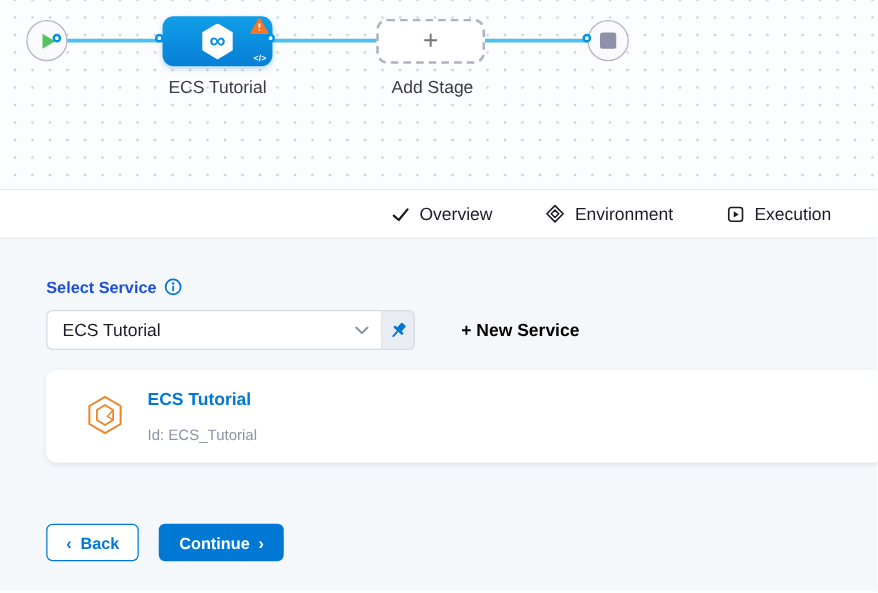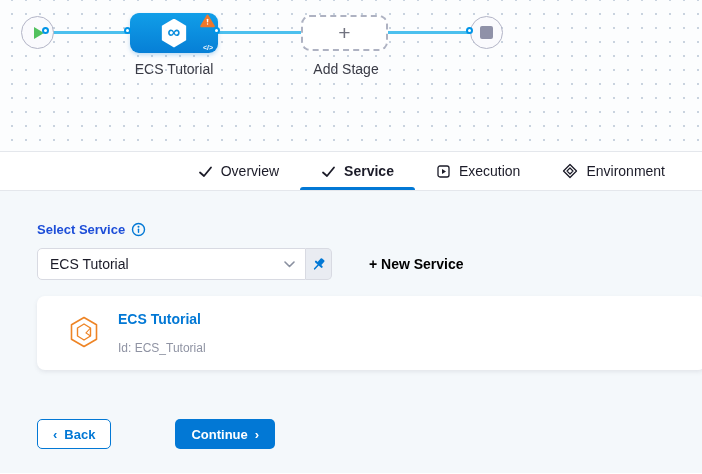--- a/index.html
+++ b/index.html
@@ -78,21 +78,21 @@
   .card-title { font-size:14px; font-weight:bold; color:#0278d5; }
   .card-id { font-size:12px; color:#8f93a3; margin-top:14px; }
 
   
   .footer { position:absolute; left:37px; top:228px; display:flex; gap:16px; }
   .btn { height:30px; display:inline-flex; align-items:center; gap:7px;
     font-size:13px; font-weight:bold; border-radius:5px; cursor:pointer;
     font-family:"Liberation Sans", sans-serif; }
   .btn-back { background:#fff; color:#0278d5; border:1.5px solid #0278d5;
     padding:0 15px; }
-  .btn-continue { background:#0278d5; color:#fff; border:none; padding:0 16px;margin-left:48px; }
+  .btn-continue { background:#0278d5; color:#fff; border:none; padding:0 16px; }
 </style>
 </head>
 <body>
 
 <div class="canvas">
   <div class="edge-line"></div>
 
   <div class="node-circle start-node">
     <div class="play-tri"></div>
   </div>
@@ -125,39 +125,33 @@
   <div class="node-label label-add">Add Stage</div>
 </div>
 
 <div class="tabbar">
   <div class="tab">
     <svg width="15" height="15" viewBox="0 0 15 15">
       <polyline points="2,8.5 6,12 13,3.5" fill="none" stroke="#1b1b28" stroke-width="1.8" stroke-linecap="round" stroke-linejoin="round"></polyline>
     </svg>
     <span>Overview</span>
   </div>
-  <div class="tab active">
-    <svg width="15" height="15" viewBox="0 0 15 15">
-      <polyline points="2,8.5 6,12 13,3.5" fill="none" stroke="#1b1b28" stroke-width="1.8" stroke-linecap="round" stroke-linejoin="round"></polyline>
-    </svg>
-    <span>Service</span>
+  <div class="tab">
+    <svg width="16" height="16" viewBox="0 0 16 16">
+      <path d="M8 1.5 L14.5 8 L8 14.5 L1.5 8 Z" fill="none" stroke="#1b1b28" stroke-width="1.3" stroke-linejoin="round"></path>
+      <path d="M8 5 L11 8 L8 11 L5 8 Z" fill="none" stroke="#1b1b28" stroke-width="1.2" stroke-linejoin="round"></path>
+    </svg>
+    <span>Environment</span>
   </div>
   <div class="tab">
     <svg width="15" height="15" viewBox="0 0 15 15">
       <rect x="2" y="2" width="11" height="11" rx="2" fill="none" stroke="#1b1b28" stroke-width="1.3"></rect>
       <polygon points="6,5 10,7.5 6,10" fill="#1b1b28"></polygon>
     </svg>
     <span>Execution</span>
-  </div>
-  <div class="tab">
-    <svg width="16" height="16" viewBox="0 0 16 16">
-      <path d="M8 1.5 L14.5 8 L8 14.5 L1.5 8 Z" fill="none" stroke="#1b1b28" stroke-width="1.3" stroke-linejoin="round"></path>
-      <path d="M8 5 L11 8 L8 11 L5 8 Z" fill="none" stroke="#1b1b28" stroke-width="1.2" stroke-linejoin="round"></path>
-    </svg>
-    <span>Environment</span>
   </div>
 </div>
 
 <div class="content">
 
   <div class="field-label">
     <span>Select Service</span>
     <svg width="15" height="15" viewBox="0 0 15 15">
       <circle cx="7.5" cy="7.5" r="6" fill="none" stroke="#0278d5" stroke-width="1.4"></circle>
       <circle cx="7.5" cy="4.7" r="1" fill="#0278d5"></circle>

